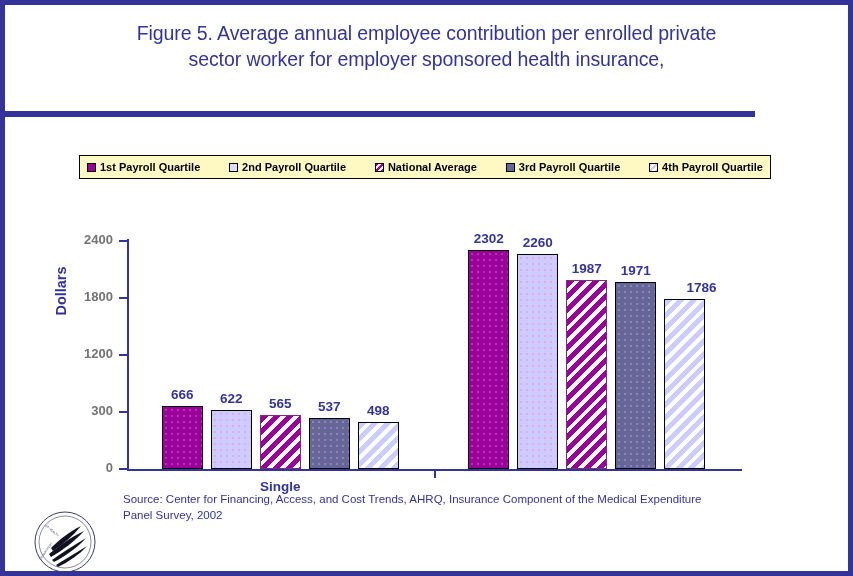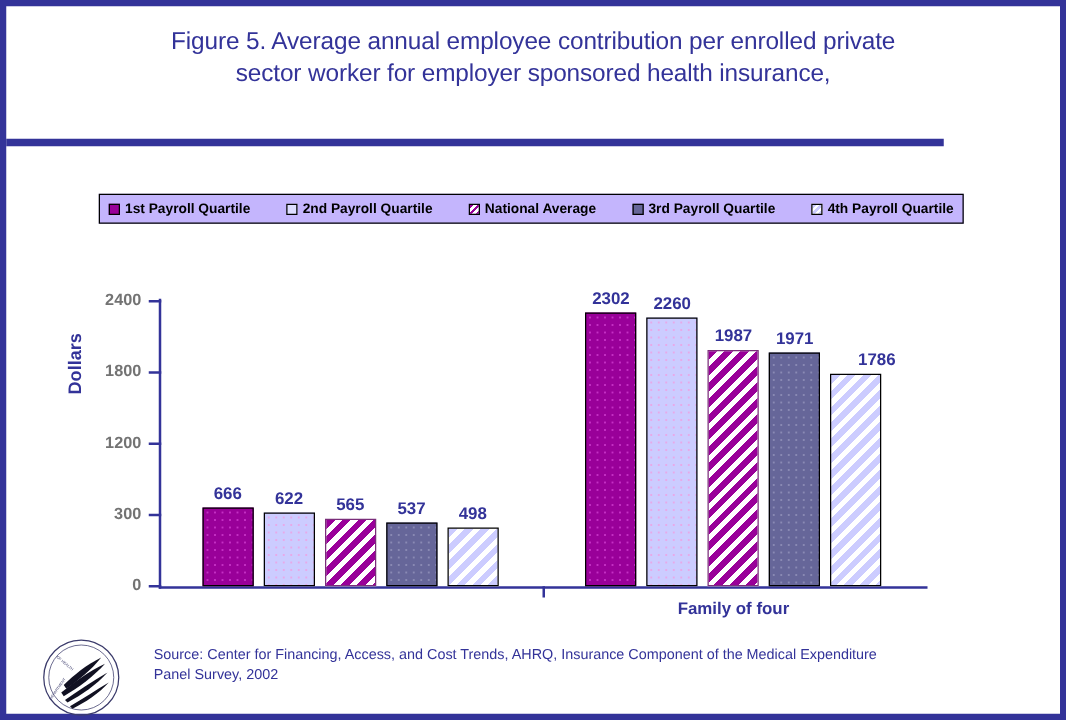--- a/index.html
+++ b/index.html
@@ -10,21 +10,21 @@
          border:5px solid #333399;background:#ffffff;}
 
   
   #title-block{position:absolute;left:0;top:16px;width:843px;text-align:center;}
   #title-block .tline{color:#333399;font-size:19.5px;font-weight:normal;line-height:25.5px;
                       letter-spacing:-0.1px;white-space:pre;}
   #title-rule{position:absolute;left:0px;top:106px;width:750px;height:6px;background:#333399;}
 
   
   #legend{position:absolute;left:74px;top:150px;width:692px;height:24px;
-          border:1px solid #000000;background:#c4b5fd;box-sizing:border-box;
+          border:1px solid #000000;background:#fef9c3;box-sizing:border-box;
           display:flex;align-items:center;justify-content:space-between;
           padding:0 7px;}
   .legend-item{display:flex;align-items:center;}
   .legend-swatch{width:9px;height:9px;border:1px solid #000000;box-sizing:border-box;
                  margin-right:4px;flex:0 0 auto;}
   .legend-label{font-size:11px;font-weight:bold;color:#000000;white-space:nowrap;}
 
   
   #plot{position:absolute;left:122px;top:236px;width:613px;height:228px;}
   #yaxis-line{position:absolute;left:122px;top:234px;width:2px;height:232px;background:#333399;}
@@ -63,21 +63,21 @@
      background-image:repeating-linear-gradient(135deg,#ccccff 0 5px,#ffffff 5px 9px);}
 
   .sw-solid-magenta{background-color:#990099;}
   .sw-light-lav{background-color:#ddddff;}
   .sw-hatch-magenta{background-image:repeating-linear-gradient(135deg,#990099 0 2px,#ffffff 2px 4px);}
   .sw-solid-slate{background-color:#666699;}
   .sw-hatch-lav{background-color:#ffffff;
      background-image:repeating-linear-gradient(135deg,#ccccff 0 2px,#ffffff 2px 4px);}
 
   
-  #source-note{position:absolute;left:118px;top:511px;width:600px;
+  #source-note{position:absolute;left:118px;top:486px;width:600px;
                color:#333399;font-size:11.5px;line-height:16px;}
   #hhs-logo{position:absolute;left:14px;top:505px;width:92px;height:68px;}
   #ahrq-logo{position:absolute;left:722px;top:508px;width:122px;height:62px;}
 </style>
 </head>
 <body>
 
 <div id="slide">
 
   <div id="title-block">
@@ -165,15 +165,15 @@
       </g>
     </svg>
   </div>
 
 
 <div class="ytick" style="top: 463px;"></div>
     <div class="ytick" style="top: 406px;"></div>
     <div class="ytick" style="top: 349px;"></div>
     <div class="ytick" style="top: 292px;"></div>
     <div class="ytick" style="top: 235px;"></div>
+    <div class="cat-label" style="left: 122px; width: 306.5px;">Single</div>
     <div class="cat-divider" style="left: 428.5px;"></div>
-    <div class="cat-label" style="left: 428.5px; width: 306.5px;">Family of four</div>
   </div>
 
 </body></html>

